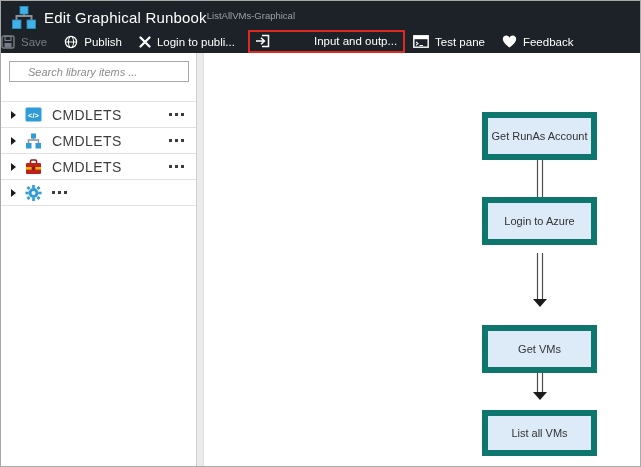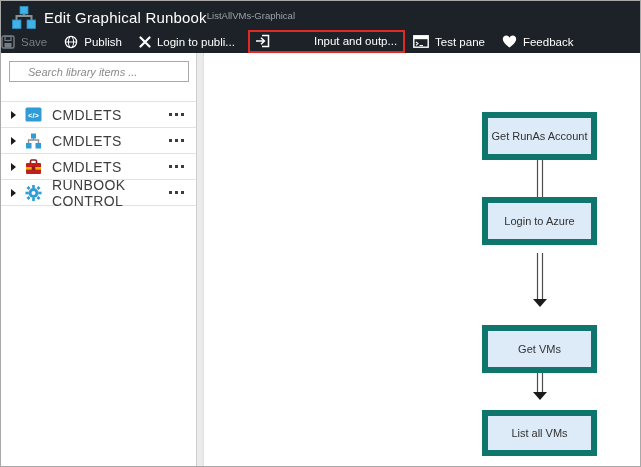--- a/index.html
+++ b/index.html
@@ -275,21 +275,20 @@
                   <rect x="14.1" y="7.6" width="3.4" height="2.8"></rect>
                   <rect x="2.2" y="2.2" width="3" height="3" transform="rotate(45 3.7 3.7)"></rect>
                   <rect x="12.8" y="2.2" width="3" height="3" transform="rotate(45 14.3 3.7)"></rect>
                   <rect x="2.2" y="12.8" width="3" height="3" transform="rotate(45 3.7 14.3)"></rect>
                   <rect x="12.8" y="12.8" width="3" height="3" transform="rotate(45 14.3 14.3)"></rect>
                 </g>
               </g>
               <circle cx="9" cy="9" r="2.1" fill="#ffffff"></circle>
             </svg>
           </span>
-          <span class="lib-label">RUNBOOK CONTROL</span>
           <span class="menu-dots">
               <i></i>
               <i></i>
               <i></i>
             </span>
         </div>
 
       </div>
     </div>
 

